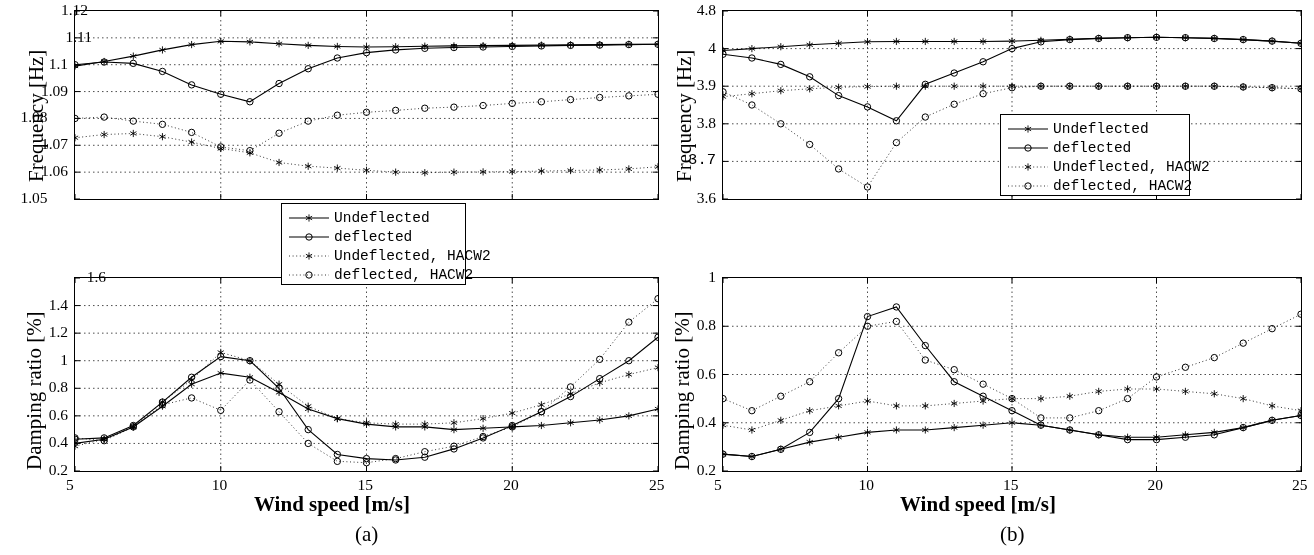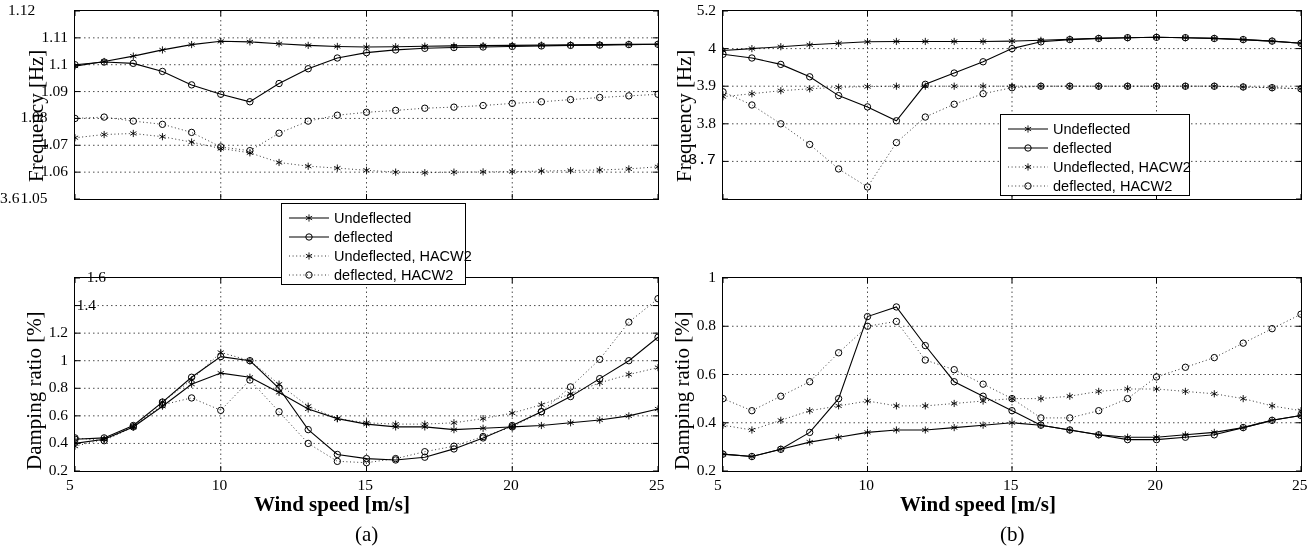--- a/index.html
+++ b/index.html
@@ -8,21 +8,21 @@
   .panel{position:absolute;}
   .axis-box{position:absolute;border:1.3px solid #000;background:#fff;box-sizing:border-box;}
   svg{display:block;}
   .ylab{position:absolute;font-size:21px;font-family:"Liberation Serif",serif;transform-origin:0 0;white-space:nowrap;}
   .xlab{position:absolute;font-size:21px;font-family:"Liberation Serif",serif;white-space:nowrap;text-align:center;font-weight:bold;}
   .ticklab{position:absolute;font-size:15.5px;font-family:"Liberation Serif",serif;white-space:nowrap;}
   .caption{position:absolute;font-size:21px;font-family:"Liberation Serif",serif;}
   .legend{position:absolute;border:1.2px solid #000;background:#fff;box-sizing:border-box;padding:4px 7px 4px 5px;}
   .legend-row{display:flex;align-items:center;height:19px;}
   .legend-sample{width:44px;height:16px;flex:0 0 44px;}
-  .legend-text{font-size:14.5px;font-family:Liberation Sans, sans-serif;white-space:nowrap;margin-left:3px;}
+  .legend-text{font-size:14.5px;font-family:Liberation Mono, monospace;white-space:nowrap;margin-left:3px;}
 </style>
 </head>
 <body>
 
 <div id="root">
 
   <div class="panel">
 
     <div class="axis-box" id="box-a-freq" style="left:74px;top:10px;width:585px;height:190px;">
       <svg id="svg-a-freq" width="583" height="188">
@@ -667,29 +667,29 @@
           </div>
           <span class="legend-text">deflected, HACW2</span>
         </div>
       </div>
   <div class="ticklab" style="top: 189px; left: 0px; width: 68px; text-align: center;">1.05</div>
       <div class="ticklab" style="top: 162.143px; left: 0px; width: 68px; text-align: right;">1.06</div>
       <div class="ticklab" style="top: 135.286px; left: 0px; width: 68px; text-align: right;">1.07</div>
       <div class="ticklab" style="top: 108.429px; left: 0px; width: 68px; text-align: center;">1.08</div>
       <div class="ticklab" style="top: 81.5714px; left: 0px; width: 68px; text-align: right;">1.09</div>
       <div class="ticklab" style="top: 54.7143px; left: 0px; width: 68px; text-align: right;">1.1</div>
-      <div class="ticklab" style="top: 27.8571px; left: 0px; width: 68px; text-align: right;">1.11</div>
-      <div class="ticklab" style="top: 1px; left: 8px; width: 68px; text-align: left;">1.12</div>
+      <div class="ticklab" style="top: 27.8571px; left: 0px; width: 68px; text-align: right; padding-left: 24px;">1.11</div>
+      <div class="ticklab" style="top: 1px; left: 0px; width: 68px; text-align: right; padding-left: 20px;">1.12</div>
       <div class="ticklab" style="top: 461px; left: 0px; width: 68px; text-align: right;">0.2</div>
       <div class="ticklab" style="top: 433.429px; left: 0px; width: 68px; text-align: right;">0.4</div>
       <div class="ticklab" style="top: 405.857px; left: 0px; width: 68px; text-align: right;">0.6</div>
       <div class="ticklab" style="top: 378.286px; left: 0px; width: 68px; text-align: right;">0.8</div>
       <div class="ticklab" style="top: 350.714px; left: 0px; width: 68px; text-align: right;">1</div>
       <div class="ticklab" style="top: 323.143px; left: 0px; width: 68px; text-align: right;">1.2</div>
-      <div class="ticklab" style="top: 295.571px; left: 0px; width: 68px; text-align: right; margin-left: 28px;">1.4</div>
+      <div class="ticklab" style="top: 295.571px; left: 0px; width: 68px; text-align: right;">1.4</div>
       <div class="ticklab" style="top: 268px; left: 0px; width: 68px; text-align: right; padding-left: 38px;">1.6</div>
       <div class="ticklab" style="left: 66px; top: 476px;">5</div>
       <div class="ticklab" style="left: 211.75px; top: 476px;">10</div>
       <div class="ticklab" style="left: 357.5px; top: 476px;">15</div>
       <div class="ticklab" style="left: 503.25px; top: 476px;">20</div>
       <div class="ticklab" style="left: 649px; top: 476px;">25</div>
     </div>
 
   <div class="panel">
 
@@ -1315,26 +1315,26 @@
         <div class="legend-row">
           <div class="legend-sample">
             <svg width="44" height="16">
               <line x1="2" x2="42" y1="8" y2="8" stroke="#000" stroke-width="0.8" stroke-dasharray="1,2.6"></line>
               <circle cx="22" cy="8" r="3.2" fill="none" stroke="#000" stroke-width="1"></circle>
             </svg>
           </div>
           <span class="legend-text">deflected, HACW2</span>
         </div>
       </div>
-  <div class="ticklab" style="top: 189px; left: 0px; width: 716px; text-align: left;">3.6</div>
+  <div class="ticklab" style="top: 189px; left: 0px; width: 716px; text-align: right;">3.6</div>
       <div class="ticklab" style="top: 151.4px; left: 0px; width: 716px; text-align: right; font-family: Liberation Mono, monospace;">3.7</div>
       <div class="ticklab" style="top: 113.8px; left: 0px; width: 716px; text-align: right;">3.8</div>
       <div class="ticklab" style="top: 76.2px; left: 0px; width: 716px; text-align: right;">3.9</div>
       <div class="ticklab" style="top: 38.6px; left: 0px; width: 716px; text-align: right;">4</div>
-      <div class="ticklab" style="top: 1px; left: 0px; width: 716px; text-align: right;">5.2</div>
+      <div class="ticklab" style="top: 1px; left: 0px; width: 716px; text-align: right;">4.8</div>
       <div class="ticklab" style="top: 461px; left: 0px; width: 716px; text-align: right;">0.2</div>
       <div class="ticklab" style="top: 412.75px; left: 0px; width: 716px; text-align: right;">0.4</div>
       <div class="ticklab" style="top: 364.5px; left: 0px; width: 716px; text-align: right;">0.6</div>
       <div class="ticklab" style="top: 316.25px; left: 0px; width: 716px; text-align: right;">0.8</div>
       <div class="ticklab" style="top: 268px; left: 0px; width: 716px; text-align: right;">1</div>
       <div class="ticklab" style="left: 714px; top: 476px;">5</div>
       <div class="ticklab" style="left: 858.5px; top: 476px;">10</div>
       <div class="ticklab" style="left: 1003px; top: 476px;">15</div>
       <div class="ticklab" style="left: 1147.5px; top: 476px;">20</div>
       <div class="ticklab" style="left: 1292px; top: 476px;">25</div>

